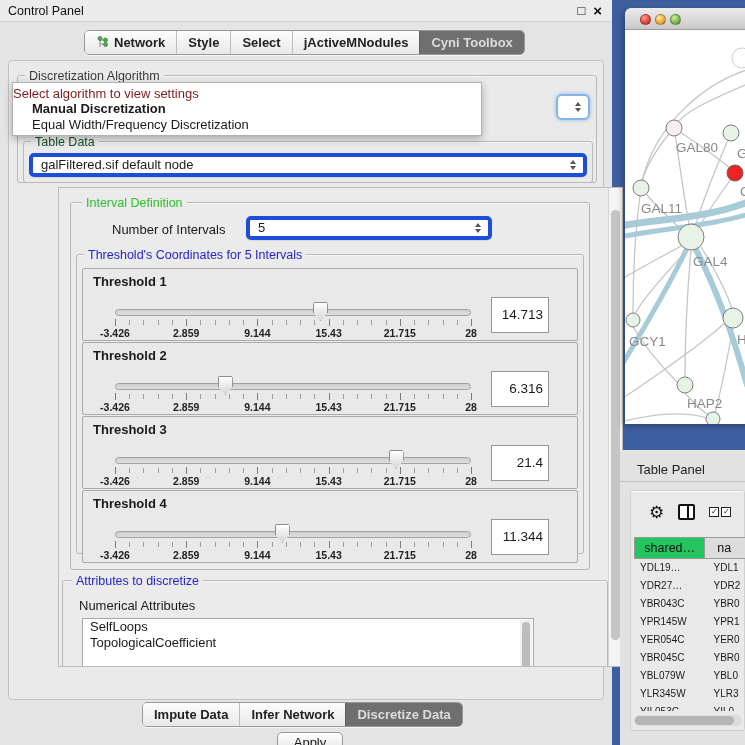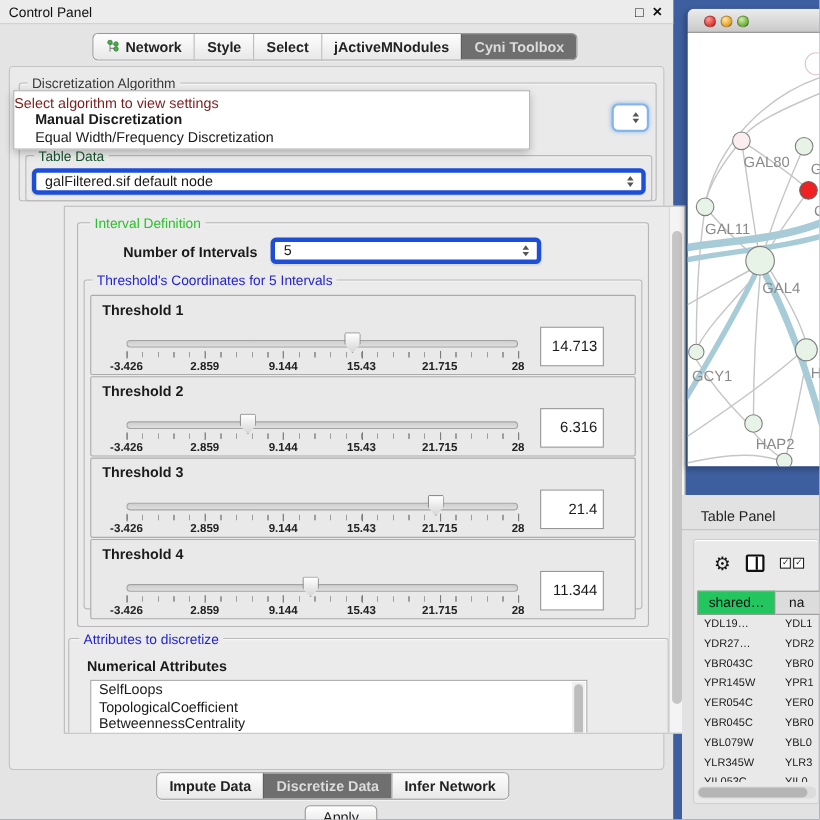--- a/index.html
+++ b/index.html
@@ -123,21 +123,21 @@
   .gh-cell.rest { background:#dcdcdc; justify-content:flex-start; padding-left:12px; }
   .grid-body { overflow:hidden; height:152px; }
   .grid-row { display:flex; height:18px; }
   .g-cell { font-size:10px; line-height:18px; white-space:nowrap; }
   .hscroll { position:absolute; left:3px; top:224px; width:108px; height:11px; background:#dcdcdc;
              border-radius:5px; }
   .hscroll .thumb { position:absolute; left:1px; top:1px; width:99px; height:9px; background:#b5b5b5; border-radius:5px; }
 
   .label-green { color:#2dbf2d; }
   .label-blue  { color:#2424cf; }
-  .bold { font-weight:bold; }
+  .bold { font-weight:normal; }
 </style>
 </head>
 <body>
 
 <div class="cp">
 
   <div class="cp-titlebar">
     <span>Control Panel</span>
     <span class="cp-winbtns">
       <span style="font-weight:normal;">□</span>
@@ -280,21 +280,20 @@
           </div>
         </div>
 
       <div class="groupbox" style="left:3px; top:392px; width:546px; height:100px; background:#ebebeb;"></div>
       <div class="grouplabel label-blue" style="left:13px; top:386px; background:#ebebeb;">Attributes to discretize</div>
       <div class="bold" style="position:absolute; left:20px; top:410px; font-size:13px;">Numerical Attributes</div>
       <div class="attr-list" style="left:23px; top:430px; width:452px; height:64px;">
         <div id="attr-items">
             <div class="attr-item">SelfLoops</div>
             <div class="attr-item">TopologicalCoefficient</div>
-            <div class="attr-item">BetweennessCentrality</div>
           </div>
         <div class="attr-scroll">
             <div class="thumb"></div>
           </div>
       </div>
 
       <div class="vscroll">
         <div class="thumb" style="top:22px; height:430px;"></div>
       </div>
     </div>
@@ -311,25 +310,25 @@
     <span class="stepper">
         <i class="up"></i>
         <i class="dn"></i>
       </span>
   </div>
 
   <div id="bottom-tabs" class="seg-bar">
       <div class="seg">
         <span>Impute Data</span>
       </div>
+      <div class="seg">
+        <span>Infer Network</span>
+      </div>
       <div class="seg selected">
         <span>Discretize Data</span>
-      </div>
-      <div class="seg">
-        <span>Infer Network</span>
       </div>
     </div>
 </div>
 
 <div class="netwin">
   <div class="netwin-titlebar">
     <div class="tl red"></div>
     <div class="tl yel"></div>
     <div class="tl grn"></div>
   </div>

